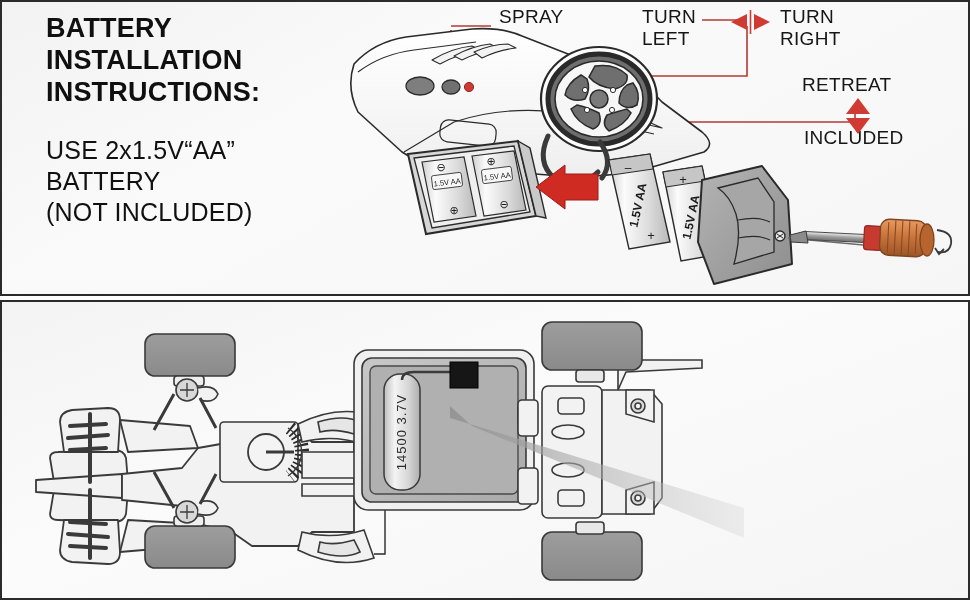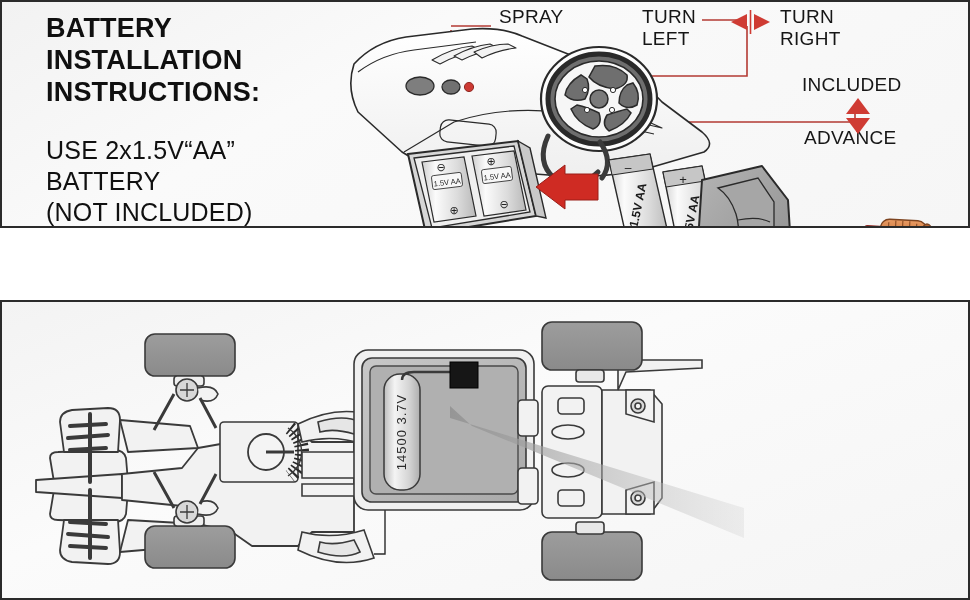--- a/index.html
+++ b/index.html
@@ -3,21 +3,21 @@
 <meta charset="utf-8">
 <title>Battery Installation Instructions</title>
 <style>
   html,body{margin:0;padding:0;background:#ffffff;}
   body{width:970px;height:600px;overflow:hidden;font-family:"Liberation Sans",sans-serif;}
 
   #root{position:relative;width:970px;height:600px;background:#fff;}
 
   
   .panel{position:absolute;left:0;width:970px;background:#f7f7f7;overflow:hidden;}
-  #panel-top{top:0;height:228px;border:2px solid #2b2b2b;box-sizing:border-box;
+  #panel-top{top:0;height:296px;border:2px solid #2b2b2b;box-sizing:border-box;
              background:linear-gradient(150deg,#f2f2f2 0%,#fafafa 35%,#f6f6f6 100%);}
   #panel-bottom{top:300px;height:300px;border:2px solid #2b2b2b;box-sizing:border-box;
              background:linear-gradient(160deg,#f3f3f3 0%,#fbfbfb 40%,#f5f5f5 100%);}
 
   
   .hdr{position:absolute;color:#101010;font-weight:700;letter-spacing:.2px;}
   #title-block{left:44px;top:10px;font-size:27px;line-height:32px;}
   #usage-block{left:44px;top:122px;font-size:25px;line-height:31px;font-weight:500;margin-top:11px;}
 
   .lbl{position:absolute;color:#161616;font-size:19px;line-height:22px;font-weight:500;
@@ -45,22 +45,22 @@
 
     <div class="hdr" id="usage-block" style="white-space:pre-line">USE 2x1.5V“AA”
 BATTERY
 (NOT INCLUDED)</div>
 
     <div class="lbl" id="lbl-spray">SPRAY</div>
     <div class="lbl" id="lbl-turn-left">TURN
 LEFT</div>
     <div class="lbl" id="lbl-turn-right">TURN
 RIGHT</div>
-    <div class="lbl" id="lbl-advance">INCLUDED</div>
-    <div class="lbl" id="lbl-retreat">ADVANCE</div>
+    <div class="lbl" id="lbl-advance">RETREAT</div>
+    <div class="lbl" id="lbl-retreat">INCLUDED</div>
 
     <svg class="art" width="970" height="296" viewBox="0 0 970 296">
       <defs>
         <linearGradient id="gTrans" x1="0" y1="0" x2="0" y2="1">
           <stop offset="0" stop-color="#ffffff"></stop>
             <stop offset="1" stop-color="#efefef"></stop>
         </linearGradient>
         <linearGradient id="gCell" x1="0" y1="0" x2="1" y2="0">
           <stop offset="0" stop-color="#cfcfcf"></stop>
           <stop offset=".25" stop-color="#fbfbfb"></stop>

